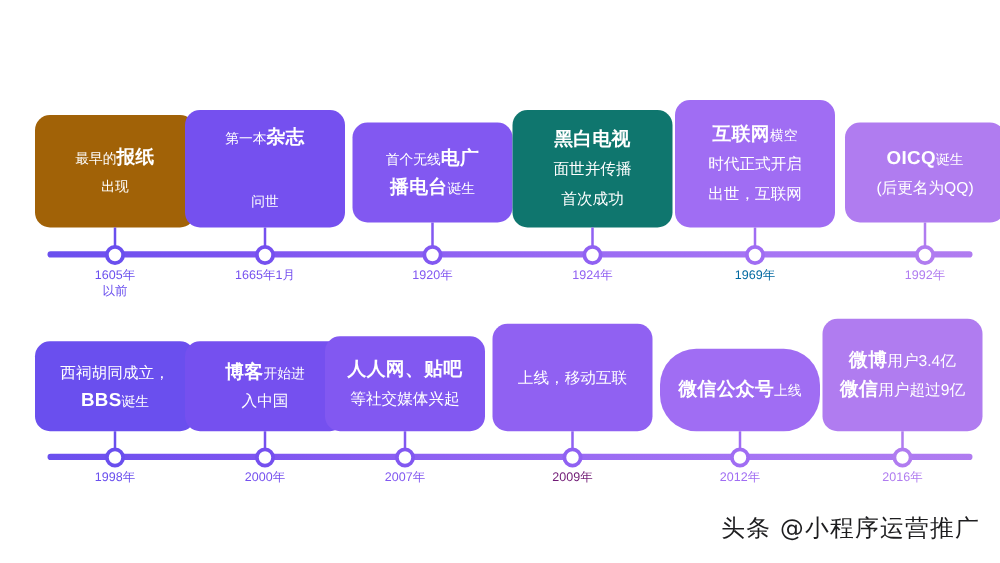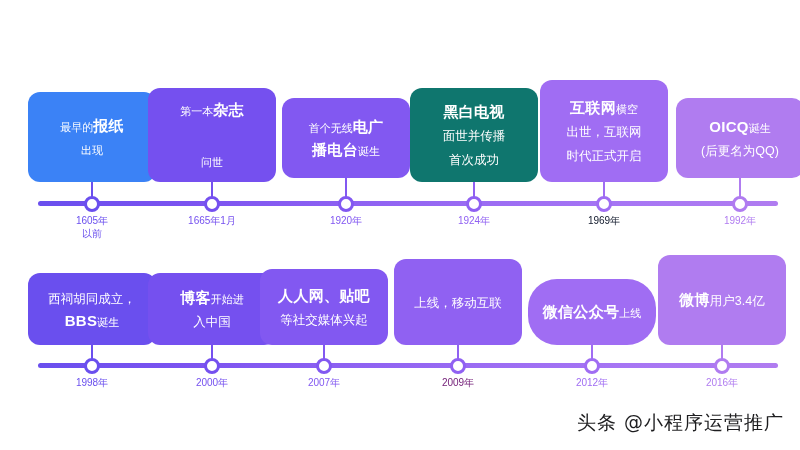--- a/index.html
+++ b/index.html
@@ -66,21 +66,21 @@
     font-family:"DejaVu Sans", sans-serif;
     text-align:center;
   }
 </style>
 </head>
 <body>
 
 <div class="timeline-row" id="row-1">
   <div class="axis"></div>
 <div class="item" style="left: 28px;">
-      <div class="card" style="top: 92px; height: 90px; background: #3b82f6;">
+      <div class="card" style="top: 92px; height: 90px; background: #a16207;">
         <div class="ln"><span class="sm">最早的</span><span class="em">报纸</span></div>
         <div class="ln"><span class="sm">出现</span></div>
       </div>
       <div class="stem" style="top: 182px; left: 63px; height: 21px; background: rgb(106, 79, 238);"></div>
       <div class="node" style="left: 64px; color: rgb(106, 79, 238);"></div>
       <div class="date" style="left: 64px; color: rgb(106, 79, 238);">1605年
 以前</div>
     </div>
     <div class="item" style="left: 148px;">
       <div class="card" style="top: 88px; height: 94px; background: rgb(117, 80, 239); gap: 28px;">
@@ -106,26 +106,26 @@
         <div class="ln"><span class="md">面世并传播</span></div>
         <div class="ln"><span class="md">首次成功</span></div>
       </div>
       <div class="stem" style="top: 182px; left: 63px; height: 21px; background: rgb(144, 97, 242);"></div>
       <div class="node" style="left: 64px; color: rgb(144, 97, 242);"></div>
       <div class="date" style="left: 64px; color: rgb(144, 97, 242);">1924年</div>
     </div>
     <div class="item" style="left: 540px;">
       <div class="card" style="top: 80px; height: 102px; background: rgb(160, 109, 243);">
         <div class="ln"><span class="em">互联网</span><span class="sm">横空</span></div>
+        <div class="ln"><span class="md">时代正式开启</span></div>
         <div class="ln"><span class="md">出世，互联网</span></div>
-        <div class="ln"><span class="md">时代正式开启</span></div>
       </div>
       <div class="stem" style="top: 182px; left: 63px; height: 21px; background: rgb(160, 109, 243);"></div>
       <div class="node" style="left: 64px; color: rgb(160, 109, 243);"></div>
-      <div class="date" style="left: 64px; color: #0f172a;">1969年</div>
+      <div class="date" style="left: 64px; color: #0369a1;">1969年</div>
     </div>
     <div class="item" style="left: 676px;">
       <div class="card" style="top: 98px; height: 80px; background: rgb(176, 124, 240);">
         <div class="ln"><span class="em">OICQ</span><span class="sm">诞生</span></div>
         <div class="ln"><span class="md">(后更名为QQ)</span></div>
       </div>
       <div class="stem" style="top: 178px; left: 63px; height: 25px; background: rgb(176, 124, 240);"></div>
       <div class="node" style="left: 64px; color: rgb(176, 124, 240);"></div>
       <div class="date" style="left: 64px; color: rgb(176, 124, 240);">1992年</div>
     </div>
@@ -174,20 +174,21 @@
       <div class="card" style="top: 34px; height: 66px; background: rgb(160, 109, 243); border-radius: 29px;">
         <div class="ln"><span class="em">微信公众号</span><span class="sm">上线</span></div>
       </div>
       <div class="stem" style="top: 100px; left: 63px; height: 20px; background: rgb(160, 109, 243);"></div>
       <div class="node" style="left: 64px; color: rgb(160, 109, 243);"></div>
       <div class="date" style="left: 64px; color: rgb(160, 109, 243);">2012年</div>
     </div>
     <div class="item" style="left: 658px;">
       <div class="card" style="top: 10px; height: 90px; background: rgb(176, 124, 240);">
         <div class="ln"><span class="em">微博</span><span class="md">用户3.4亿</span></div>
+        <div class="ln"><span class="em">微信</span><span class="md">用户超过9亿</span></div>
       </div>
       <div class="stem" style="top: 100px; left: 63px; height: 20px; background: rgb(176, 124, 240);"></div>
       <div class="node" style="left: 64px; color: rgb(176, 124, 240);"></div>
       <div class="date" style="left: 64px; color: rgb(176, 124, 240);">2016年</div>
     </div>
   </div>
 
 <div id="watermark">头条 @小程序运营推广</div>
 
 </body></html>

